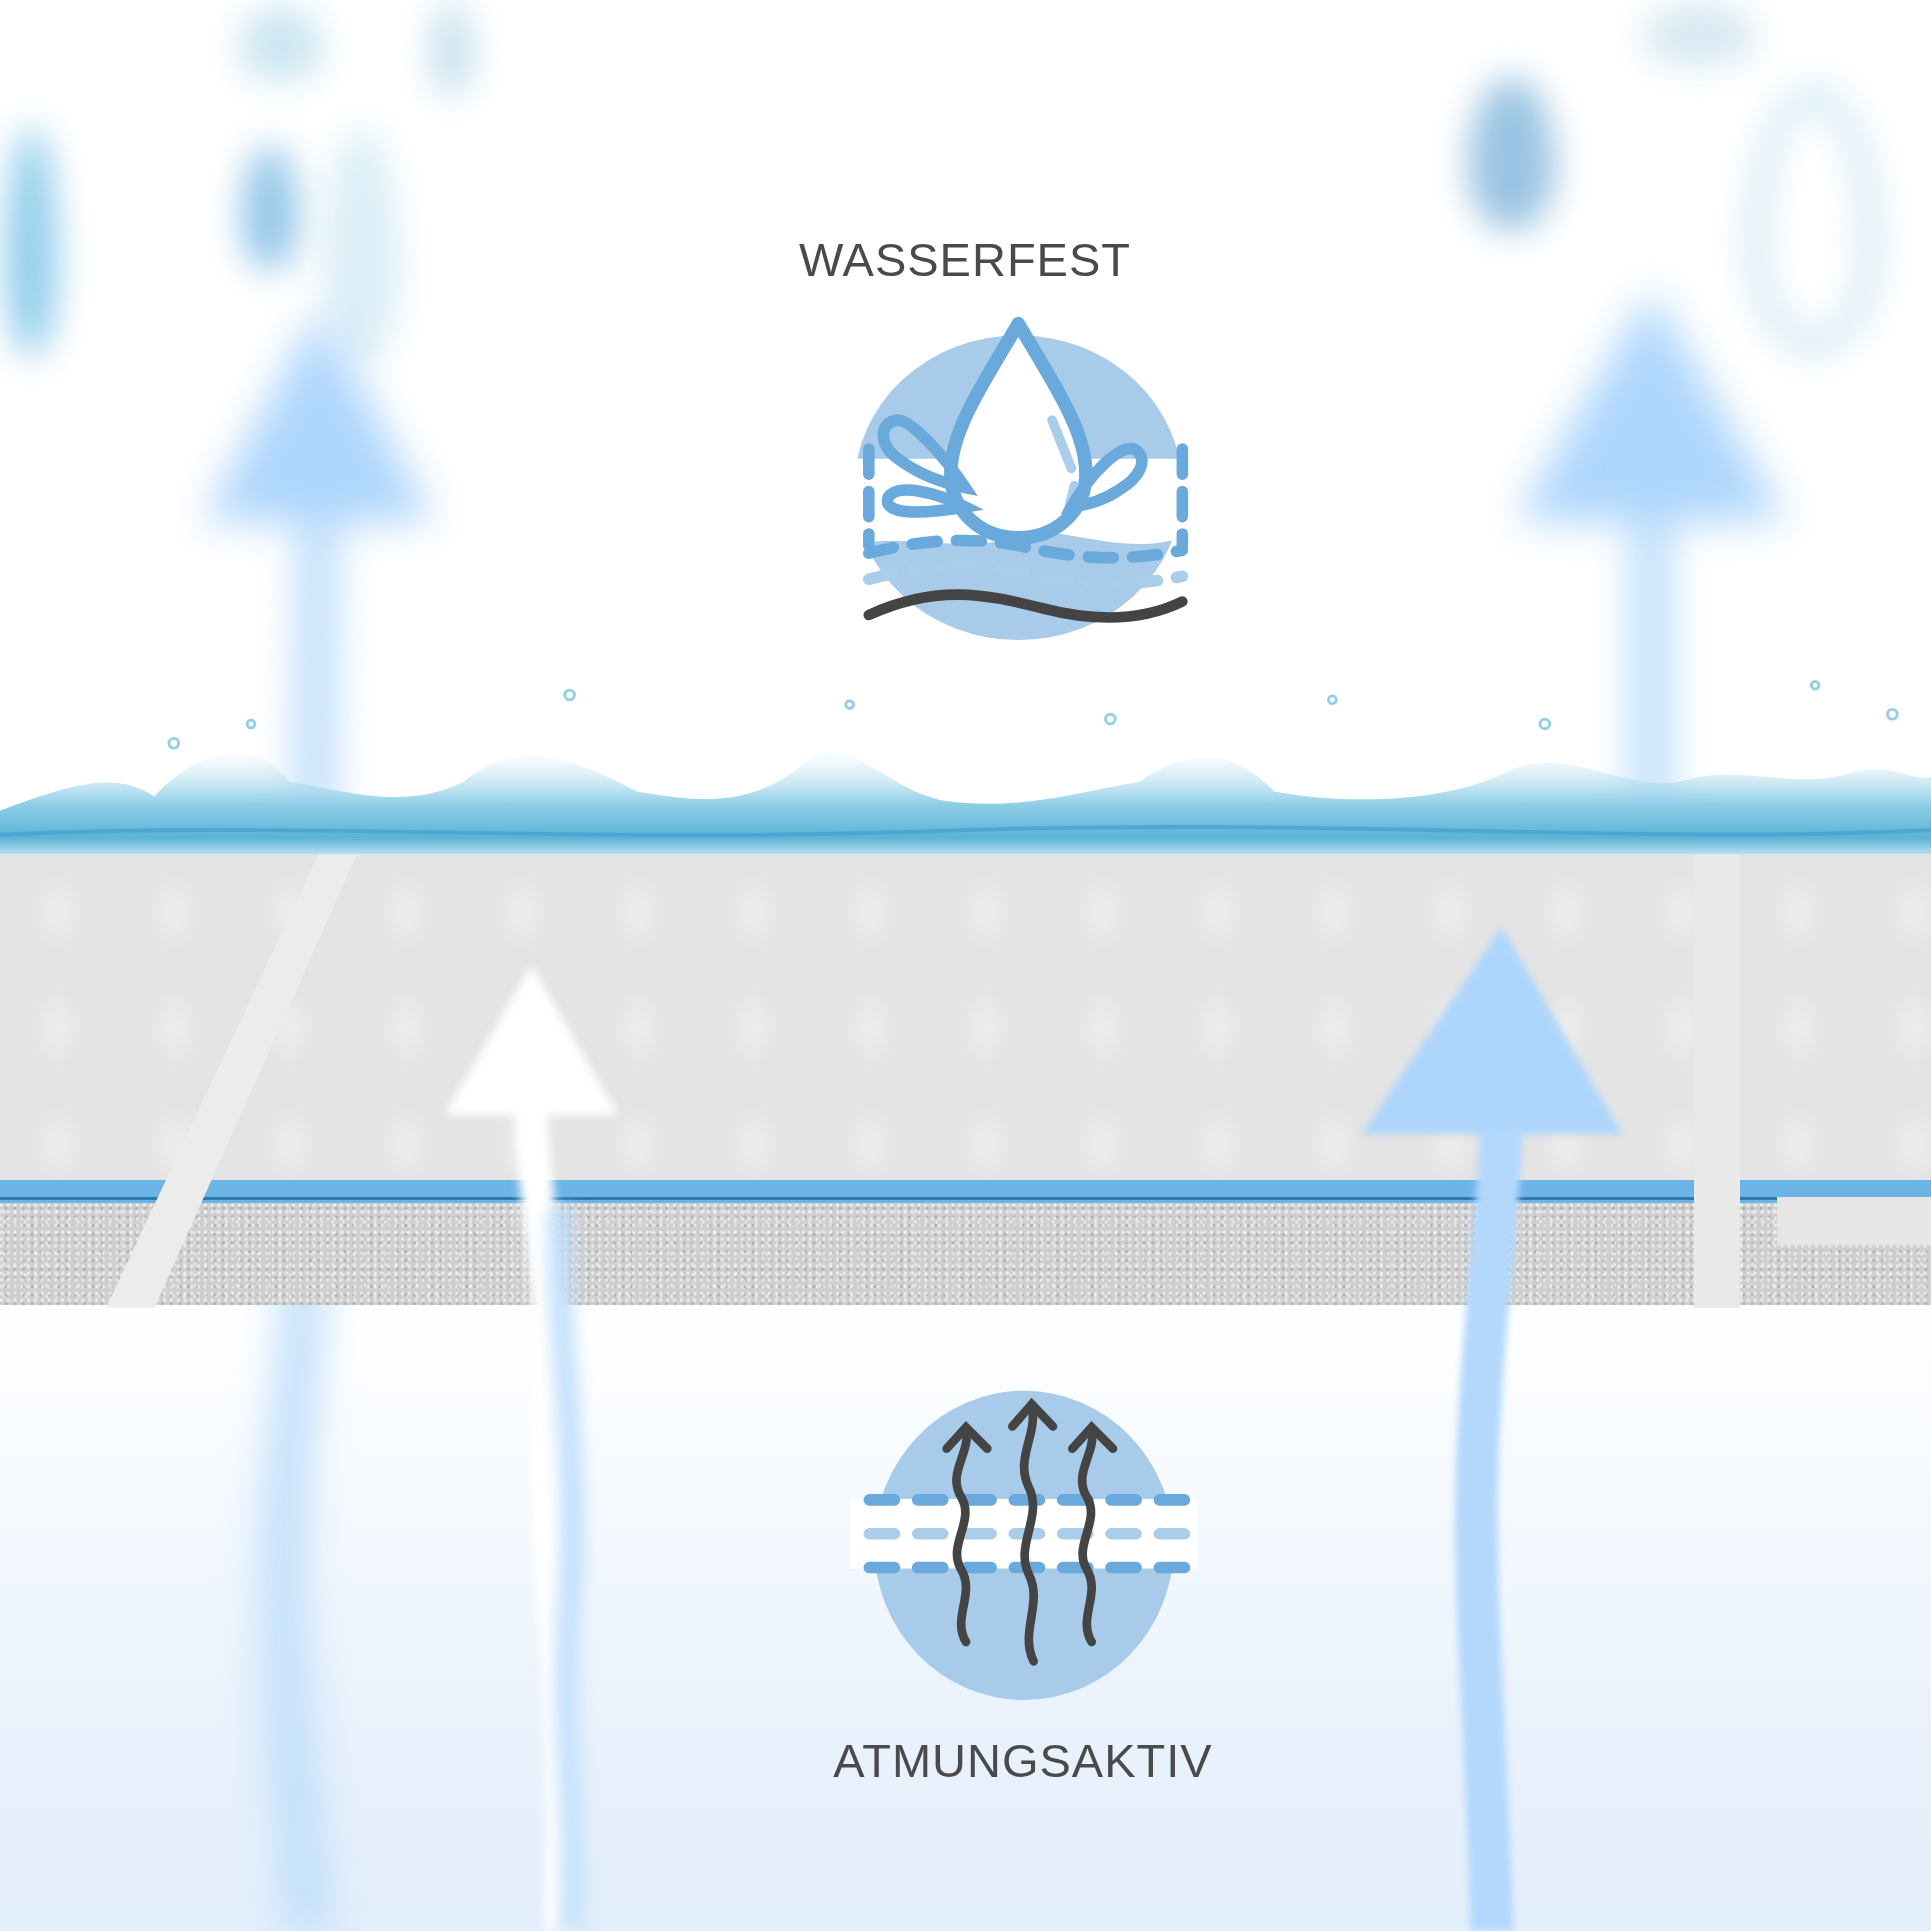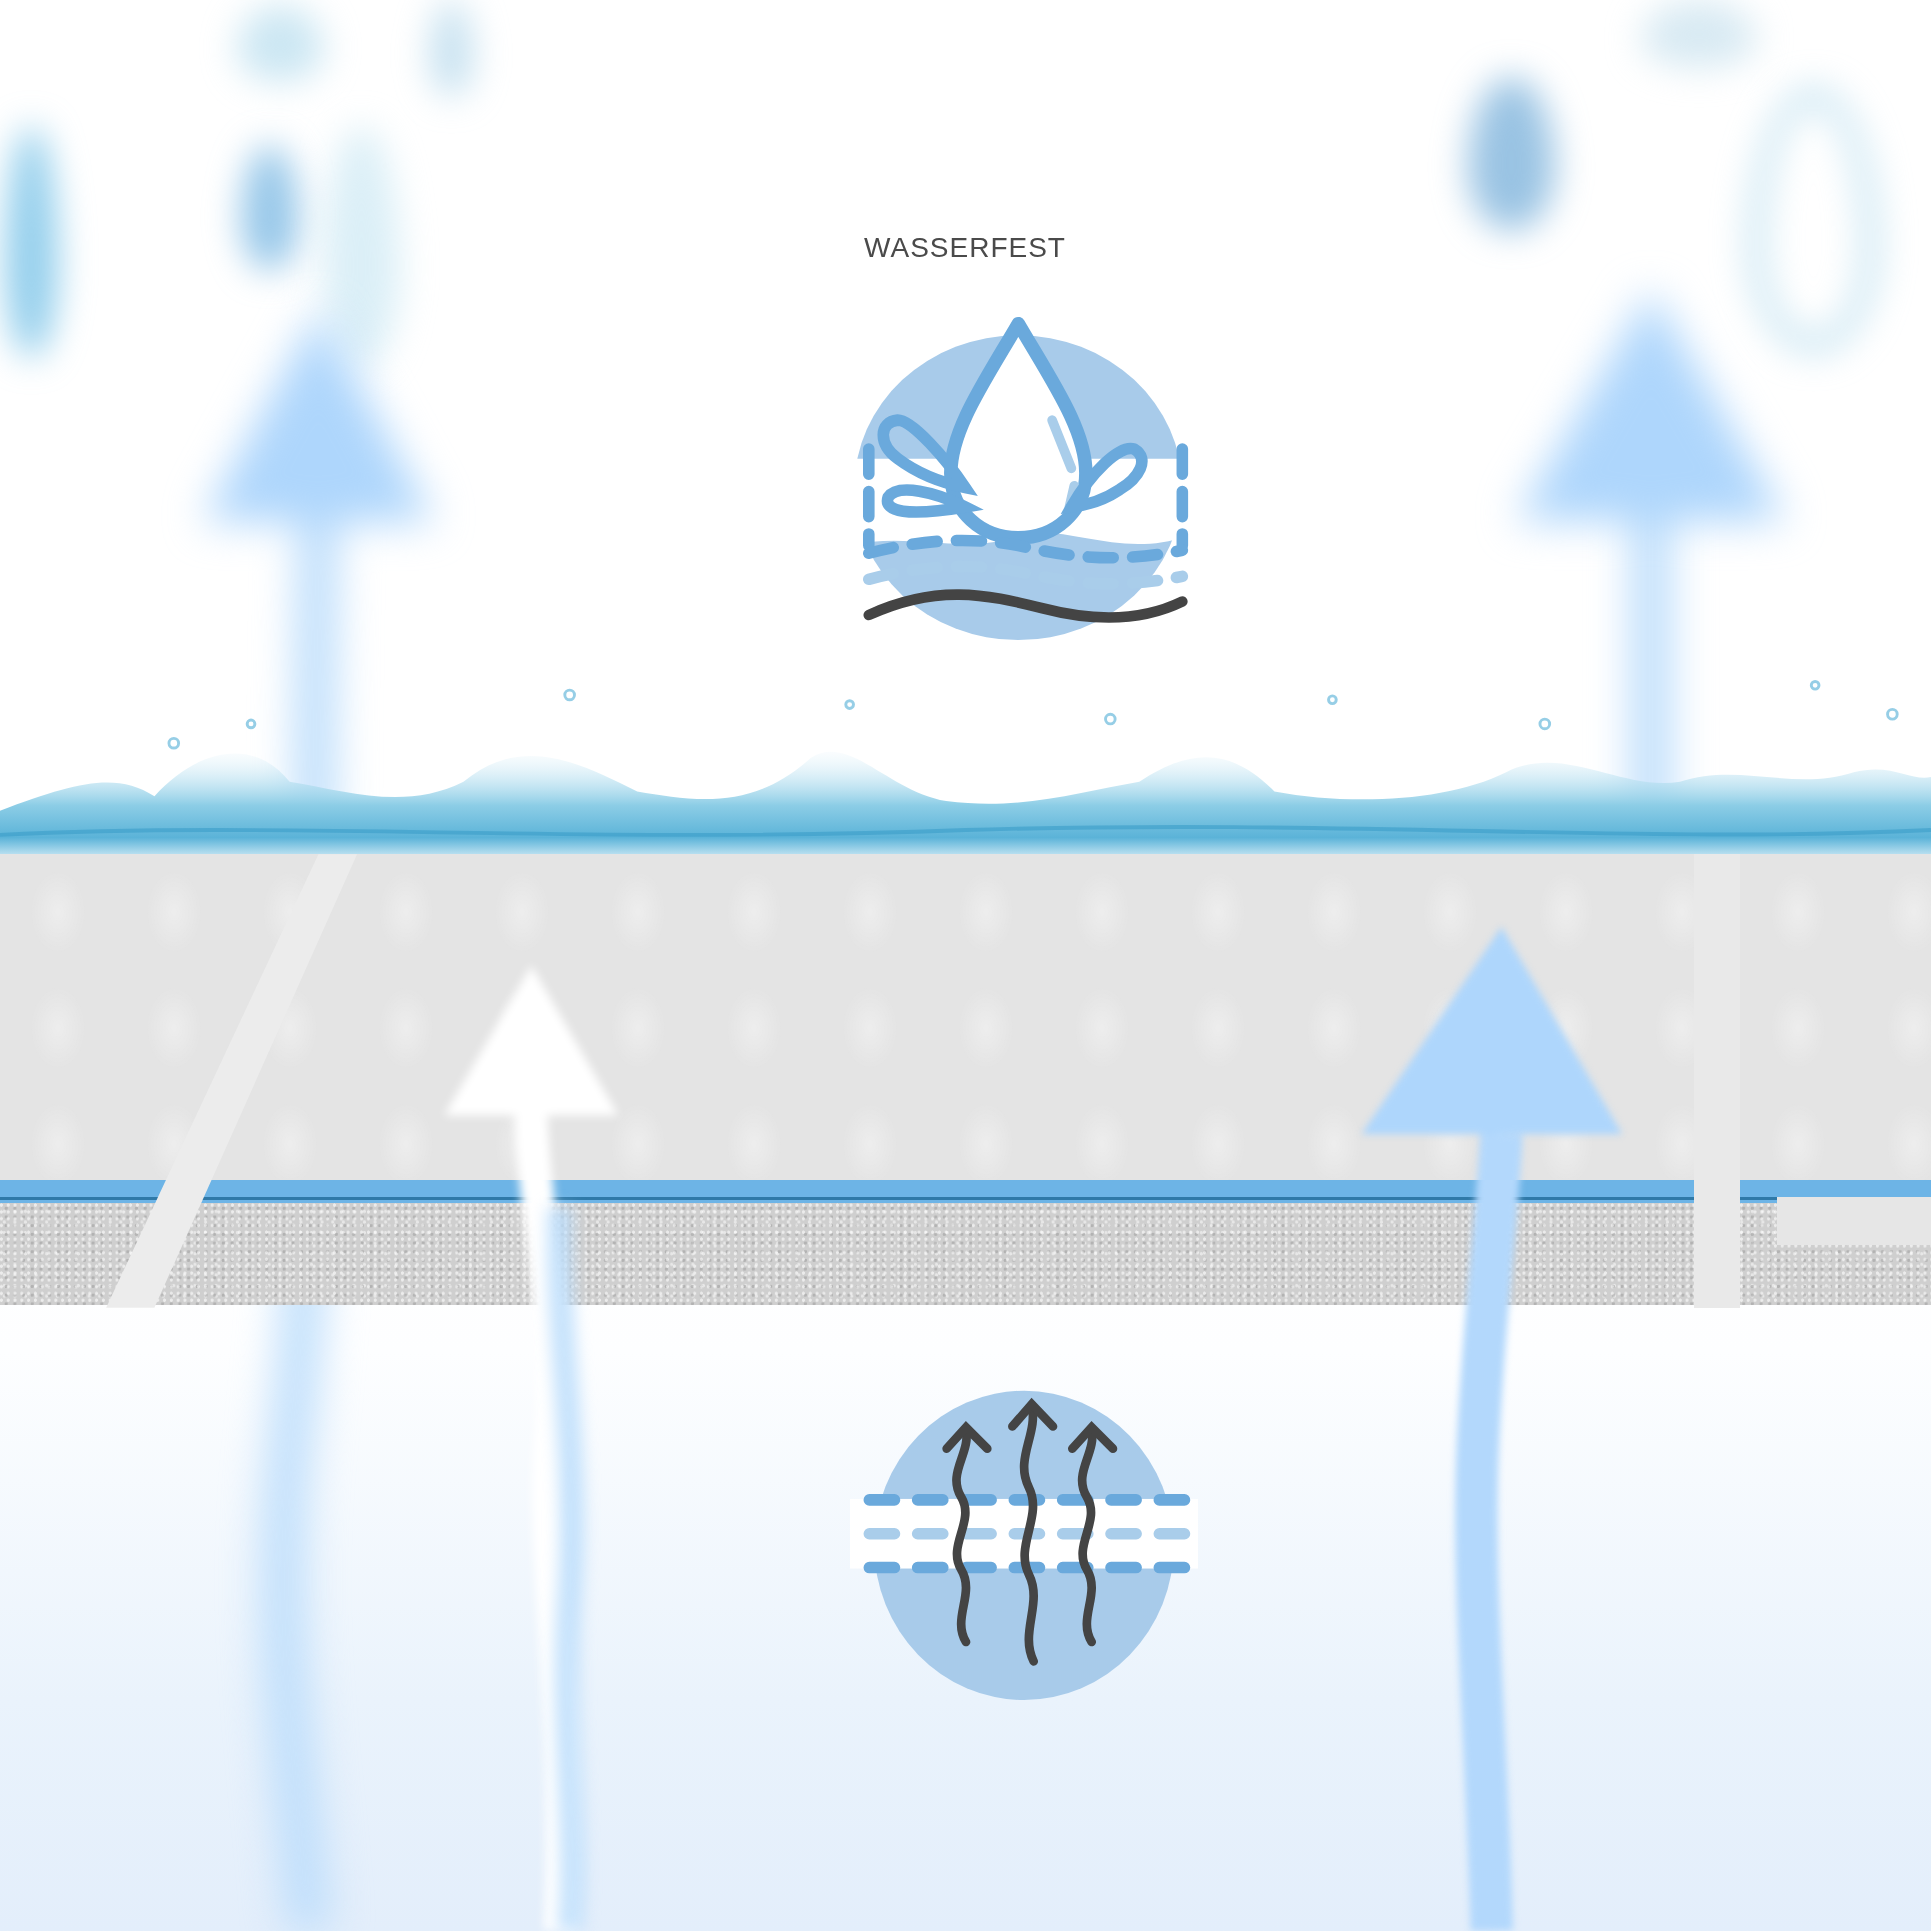--- a/index.html
+++ b/index.html
@@ -18,21 +18,21 @@
   .piping-line { position: absolute; left: 0; top: 1197px; width: 1931px; height: 2.9px; background: #2f79a8; }
   .mattress-bottom { position: absolute; left: 0; top: 1203px; width: 1931px; height: 102px;
     background-color: #cfcfcf;
     background-image:
       radial-gradient(circle at 20% 30%, rgba(255,255,255,0.6) 1.4px, transparent 1.9px),
       radial-gradient(circle at 70% 60%, rgba(150,150,150,0.5) 1.4px, transparent 1.9px),
       radial-gradient(circle at 40% 80%, rgba(255,255,255,0.5) 1.4px, transparent 1.9px);
     background-size: 6.8px 6.8px, 8.7px 8.7px, 10.6px 10.6px; }
   .strap { position: absolute; background: #ededed; }
   .corner-patch { position: absolute; left: 1777px; top: 1197px; width: 154px; height: 48px; background: #e6e6e6; }
-  .label { position: absolute; color: #4a4a4a; font-size: 28px; letter-spacing: 1px; text-align: center; width: 386px; }
+  .label { position: absolute; color: #4a4a4a; font-size: 47px; letter-spacing: 1px; text-align: center; width: 386px; }
   .icon { position: absolute; }
 </style>
 </head>
 <body>
 
 <div class="scene">
 
   <div class="blur-drop" style="left:4.8px;top:126px;width:53px;height:232px;background:rgba(110,190,230,0.75);"></div>
   <div class="blur-drop" style="left:241px;top:145px;width:58px;height:126px;background:rgba(115,180,225,0.75);"></div>
   <div class="blur-drop" style="left:237px;top:4.8px;width:87px;height:77px;background:rgba(170,215,235,0.6);"></div>
@@ -131,15 +131,16 @@
     <g stroke="#444444" stroke-width="9" fill="none" stroke-linecap="round">
       <path d="M120,270 C105,245 130,220 115,195 C100,170 130,145 115,120 C100,95 125,75 120,50"></path>
       <path d="M100,70 L120,48 L142,70"></path>
       <path d="M190,290 C175,260 200,230 185,200 C170,170 200,140 185,110 C170,80 195,55 188,25"></path>
       <path d="M168,47 L188,24 L210,47"></path>
       <path d="M250,270 C235,245 260,220 245,195 C230,170 260,145 245,120 C230,95 255,75 250,50"></path>
       <path d="M230,70 L250,48 L272,70"></path>
     </g>
   </svg>
 
+  <div class="label" style="left:830px;top:1733px;">ATMUNGSAKTIV</div>
 
 </div>
 
 
 </body></html>

